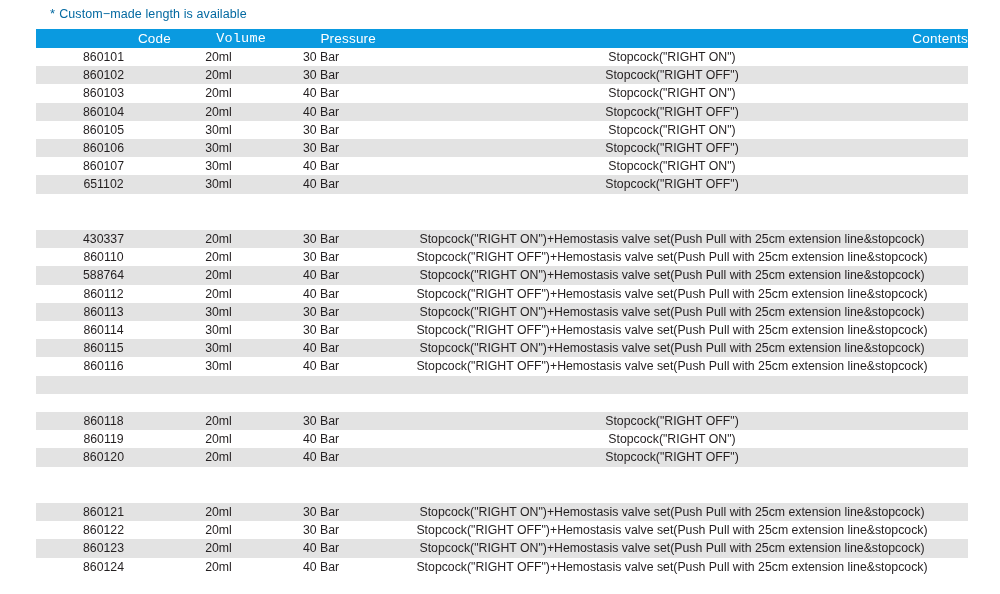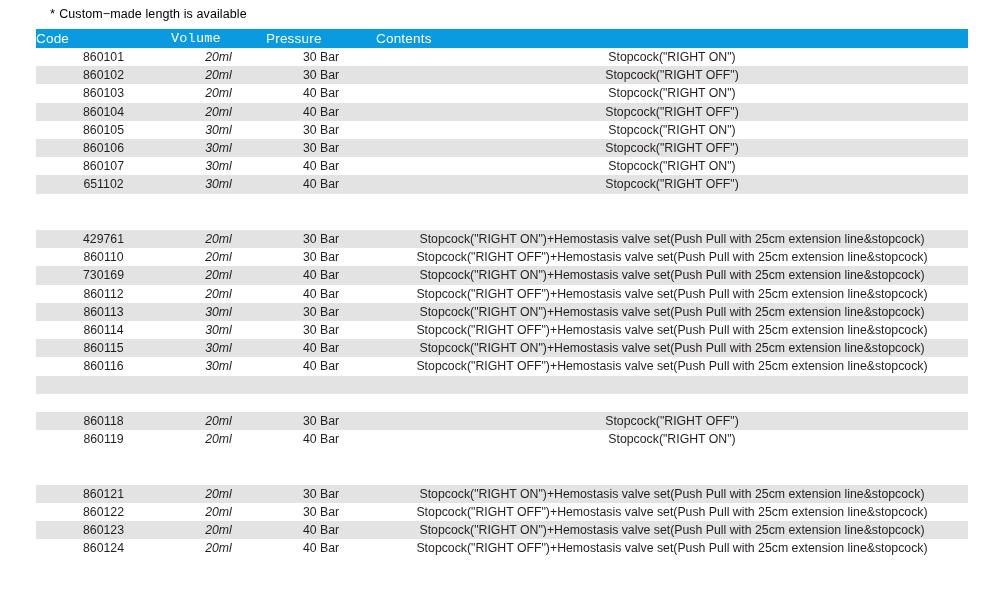--- a/index.html
+++ b/index.html
@@ -18,21 +18,21 @@
     position: relative;
     width: 1000px;
     height: 594px;
     box-sizing: border-box;
   }
   .note {
     position: absolute;
     left: 50px;
     top: 6px;
     font-size: 12.5px;
-    color: #000000;
+    color: #0369a1;
     white-space: nowrap;
     letter-spacing: 0.1px;
   }
   .note .star {
     font-size: 13px;
     margin-right: 4px;
   }
   table.spec {
     position: absolute;
     left: 36px;
@@ -43,21 +43,21 @@
     font-size: 12.3px;
   }
   table.spec thead th {
     background: #0a9ae0;
     color: #ffffff;
     font-weight: normal;
     font-size: 13.5px;
     height: 19px;
     line-height: 19px;
     padding: 0;
-    text-align: left;
+    text-align: right;
     letter-spacing: 0.2px;
   }
   table.spec tbody td {
     height: 18.2px;
     line-height: 18.2px;
     padding: 0;
     text-align: center;
     color: #231f20;
     white-space: nowrap;
     overflow: hidden;
@@ -66,21 +66,21 @@
     background: #e3e3e3;
     margin-top: 36px;
   }
   tr.plain td {
     background: #ffffff;
   }
   tr.blank td {
     height: 18.2px;
   }
   td.code { width: 135px; }
-  td.volume { width: 95px; font-style: italic; }
+  td.volume { width: 95px; }
   td.pressure { width: 110px; }
   td.contents { width: 592px; text-align: center; }
   th.code { width: 135px; }
   th.volume { width: 95px; font-family: Liberation Mono, monospace; }
   th.pressure { width: 110px; }
   th.contents { width: 592px; }
 </style>
 </head>
 <body>
 
@@ -154,33 +154,33 @@
           <td class="pressure"></td>
           <td class="contents"></td>
         </tr>
         <tr class="plain blank">
           <td class="code"></td>
           <td class="volume"></td>
           <td class="pressure"></td>
           <td class="contents"></td>
         </tr>
         <tr class="alt">
-          <td class="code">429761</td>
+          <td class="code">430337</td>
           <td class="volume">20ml</td>
           <td class="pressure">30 Bar</td>
           <td class="contents">Stopcock("RIGHT ON")+Hemostasis valve set(Push Pull with 25cm extension line&amp;stopcock)</td>
         </tr>
         <tr class="plain">
           <td class="code">860110</td>
           <td class="volume">20ml</td>
           <td class="pressure">30 Bar</td>
           <td class="contents">Stopcock("RIGHT OFF")+Hemostasis valve set(Push Pull with 25cm extension line&amp;stopcock)</td>
         </tr>
         <tr class="alt">
-          <td class="code">730169</td>
+          <td class="code">588764</td>
           <td class="volume">20ml</td>
           <td class="pressure">40 Bar</td>
           <td class="contents">Stopcock("RIGHT ON")+Hemostasis valve set(Push Pull with 25cm extension line&amp;stopcock)</td>
         </tr>
         <tr class="plain">
           <td class="code">860112</td>
           <td class="volume">20ml</td>
           <td class="pressure">40 Bar</td>
           <td class="contents">Stopcock("RIGHT OFF")+Hemostasis valve set(Push Pull with 25cm extension line&amp;stopcock)</td>
         </tr>
@@ -224,20 +224,26 @@
           <td class="code">860118</td>
           <td class="volume">20ml</td>
           <td class="pressure">30 Bar</td>
           <td class="contents">Stopcock("RIGHT OFF")</td>
         </tr>
         <tr class="plain">
           <td class="code">860119</td>
           <td class="volume">20ml</td>
           <td class="pressure">40 Bar</td>
           <td class="contents">Stopcock("RIGHT ON")</td>
+        </tr>
+        <tr class="alt">
+          <td class="code">860120</td>
+          <td class="volume">20ml</td>
+          <td class="pressure">40 Bar</td>
+          <td class="contents">Stopcock("RIGHT OFF")</td>
         </tr>
         <tr class="plain blank">
           <td class="code"></td>
           <td class="volume"></td>
           <td class="pressure"></td>
           <td class="contents"></td>
         </tr>
         <tr class="plain blank">
           <td class="code"></td>
           <td class="volume"></td>

